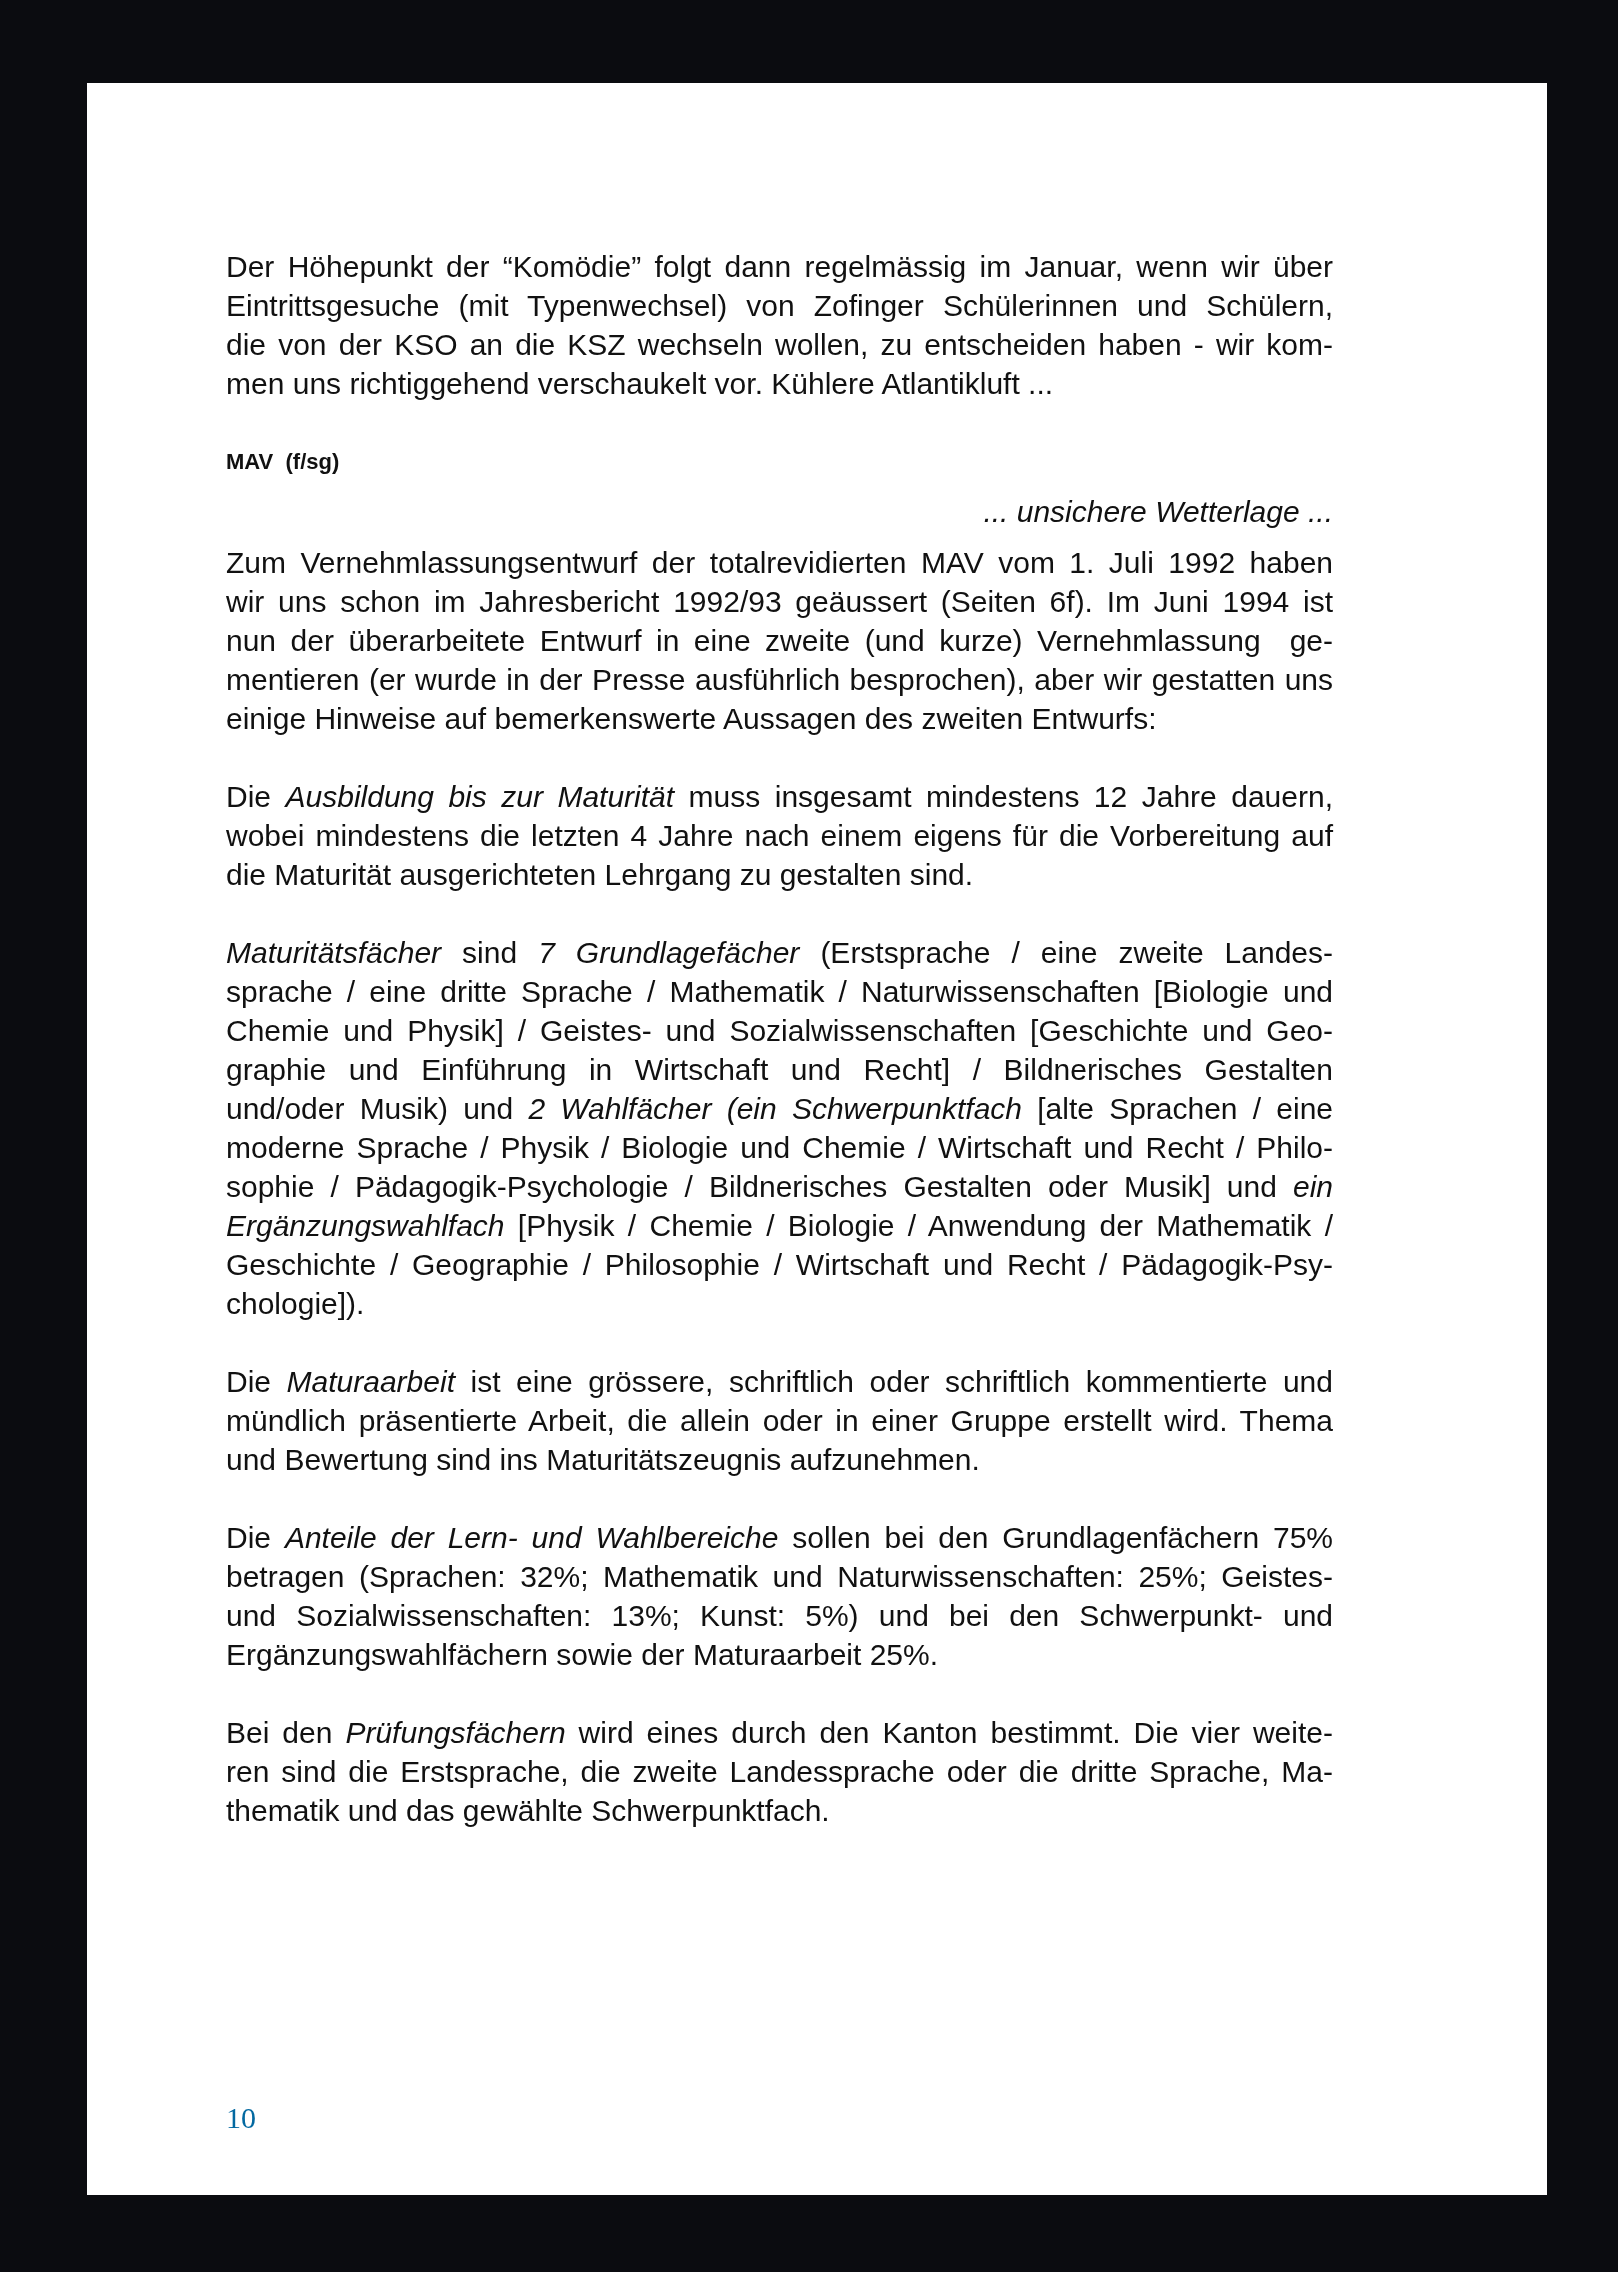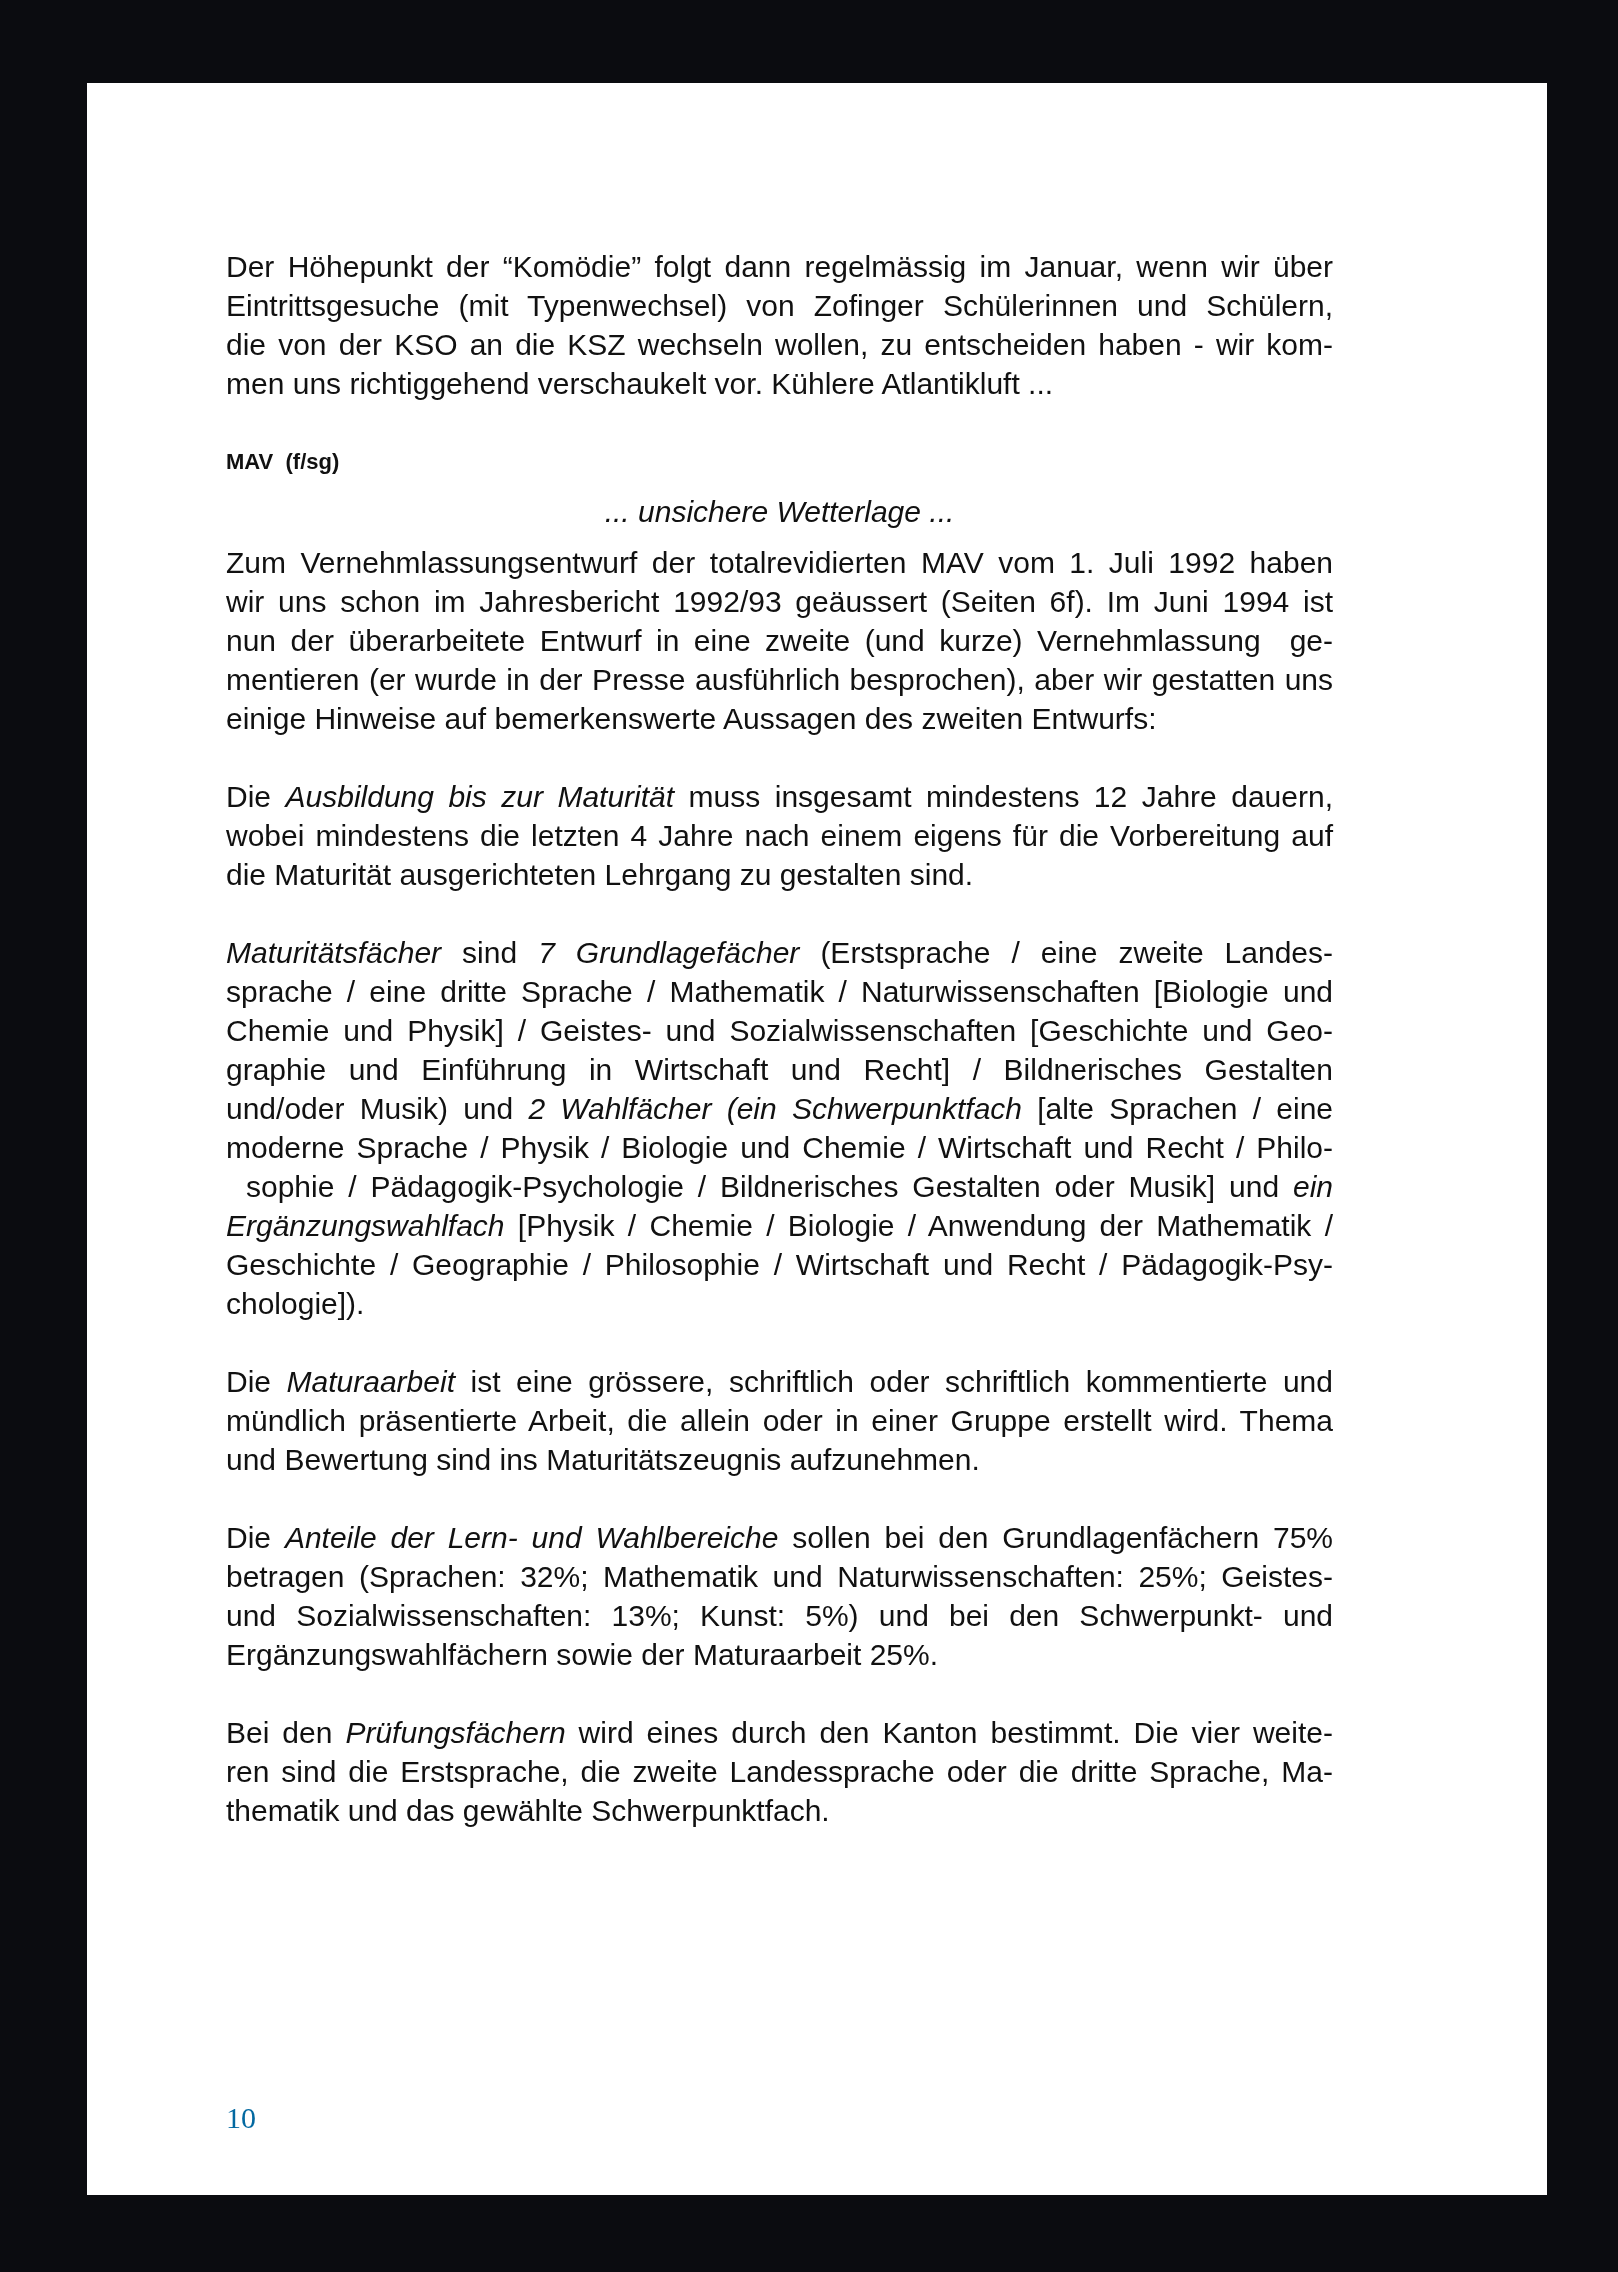--- a/index.html
+++ b/index.html
@@ -42,21 +42,21 @@
     }
     .heading {
       font-weight: bold;
       font-size: 22px;
       margin: 0 0 11.3px 0 !important;
       text-align: left;
     }
     .subheading {
       font-style: italic;
       margin: 0 0 12px 0 !important;
-      text-align: center;
+      text-align: right;
     }
     .content i { font-style: italic; }
     .line {
       display: block;
       text-align: justify;
       text-align-last: justify;
     }
     .line.end {
       text-align-last: left;
     }
@@ -102,21 +102,21 @@
       <span class="line end">die Maturität ausgerichteten Lehrgang zu gestalten sind.</span>
     </p>
 
     <p>
       <span class="line"><i>Maturitätsfächer</i><span style="white-space: pre-wrap;"> sind </span><i>7 Grundlagefächer</i><span style="white-space: pre-wrap;"> (Erstsprache / eine zweite Landes-</span></span>
       <span class="line">sprache / eine dritte Sprache / Mathematik / Naturwissenschaften [Biologie und</span>
       <span class="line">Chemie und Physik] / Geistes- und Sozialwissenschaften [Geschichte und Geo-</span>
       <span class="line">graphie und Einführung in Wirtschaft und Recht] / Bildnerisches Gestalten</span>
       <span class="line"><span style="white-space: pre-wrap;">und/oder Musik) und </span><i>2 Wahlfächer (ein Schwerpunktfach</i><span style="white-space: pre-wrap;"> [alte Sprachen / eine</span></span>
       <span class="line">moderne Sprache / Physik / Biologie und Chemie / Wirtschaft und Recht / Philo-</span>
-      <span class="line"><span style="white-space: pre-wrap; margin-left: 20px;">sophie / Pädagogik-Psychologie / Bildnerisches Gestalten oder Musik] und </span><i>ein</i></span>
+      <span class="line"><span style="white-space: pre-wrap;">sophie / Pädagogik-Psychologie / Bildnerisches Gestalten oder Musik] und </span><i>ein</i></span>
       <span class="line"><i>Ergänzungswahlfach</i><span style="white-space: pre-wrap;"> [Physik / Chemie / Biologie / Anwendung der Mathematik /</span></span>
       <span class="line">Geschichte / Geographie / Philosophie / Wirtschaft und Recht / Pädagogik-Psy-</span>
       <span class="line end">chologie]).</span>
     </p>
 
     <p>
       <span class="line"><span style="white-space: pre;">Die </span><i>Maturaarbeit</i><span style="white-space: pre-wrap;"> ist eine grössere, schriftlich oder schriftlich kommentierte und</span></span>
       <span class="line">mündlich präsentierte Arbeit, die allein oder in einer Gruppe erstellt wird. Thema</span>
       <span class="line end">und Bewertung sind ins Maturitätszeugnis aufzunehmen.</span>
     </p>

